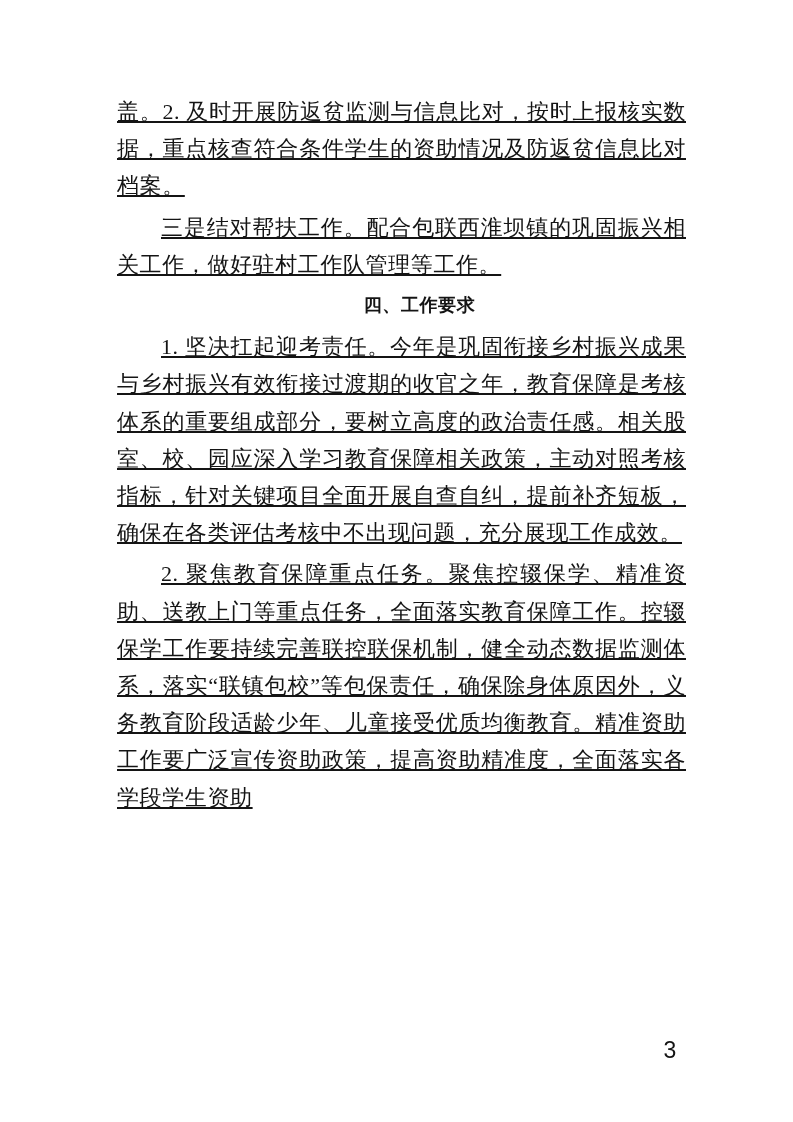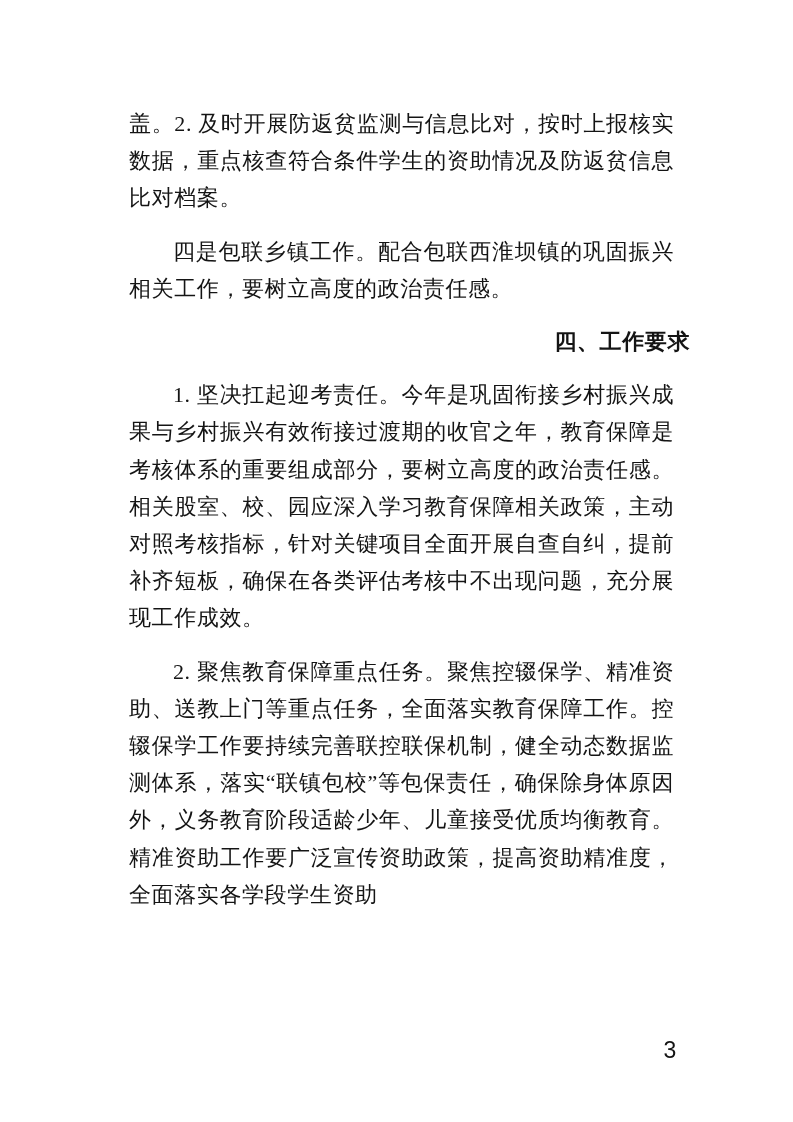--- a/index.html
+++ b/index.html
@@ -21,53 +21,54 @@
     left: 113px;
     top: 89px;
     width: 577px;
     font-size: 22px;
     line-height: 37.2px;
     text-align: justify;
     text-justify: inter-character;
     letter-spacing: 0.6px;
   }
   .para {
-    margin: 16px;
+    margin: 4px;
     text-indent: 2em;
+    text-decoration: underline;
   }
   .para.no-indent {
     text-indent: 0;
   }
   .section-heading {
     margin: 0;
     text-indent: 2em;
     font-family: "Liberation Sans", "DejaVu Sans", sans-serif;
     font-weight: bold;
-    font-size: 22px;
+    font-size: 18px;
     line-height: 37.2px;
     letter-spacing: 0.6px;
-    text-align: right;
+    text-align: center;
   }
   .page-number {
     position: absolute;
     left: 655px;
     top: 1036px;
     width: 30px;
     font-size: 23px;
     line-height: 28px;
     text-align: center;
     font-family: "Liberation Sans", "DejaVu Sans", sans-serif;
     color: #141414;
   }
 </style>
 </head>
 <body>
 
 <div class="page">
   <div class="text-block">
     <p class="para no-indent">盖。2. 及时开展防返贫监测与信息比对，按时上报核实数据，重点核查符合条件学生的资助情况及防返贫信息比对档案。</p>
-    <p class="para">四是包联乡镇工作。配合包联西淮坝镇的巩固振兴相关工作，要树立高度的政治责任感。</p>
+    <p class="para">三是结对帮扶工作。配合包联西淮坝镇的巩固振兴相关工作，做好驻村工作队管理等工作。</p>
     <p class="section-heading">四、工作要求</p>
     <p class="para">1. 坚决扛起迎考责任。今年是巩固衔接乡村振兴成果与乡村振兴有效衔接过渡期的收官之年，教育保障是考核体系的重要组成部分，要树立高度的政治责任感。相关股室、校、园应深入学习教育保障相关政策，主动对照考核指标，针对关键项目全面开展自查自纠，提前补齐短板，确保在各类评估考核中不出现问题，充分展现工作成效。</p>
     <p class="para">2. 聚焦教育保障重点任务。聚焦控辍保学、精准资助、送教上门等重点任务，全面落实教育保障工作。控辍保学工作要持续完善联控联保机制，健全动态数据监测体系，落实“联镇包校”等包保责任，确保除身体原因外，义务教育阶段适龄少年、儿童接受优质均衡教育。精准资助工作要广泛宣传资助政策，提高资助精准度，全面落实各学段学生资助</p>
   </div>
   <div class="page-number">3</div>
 </div>
 
 </body></html>

